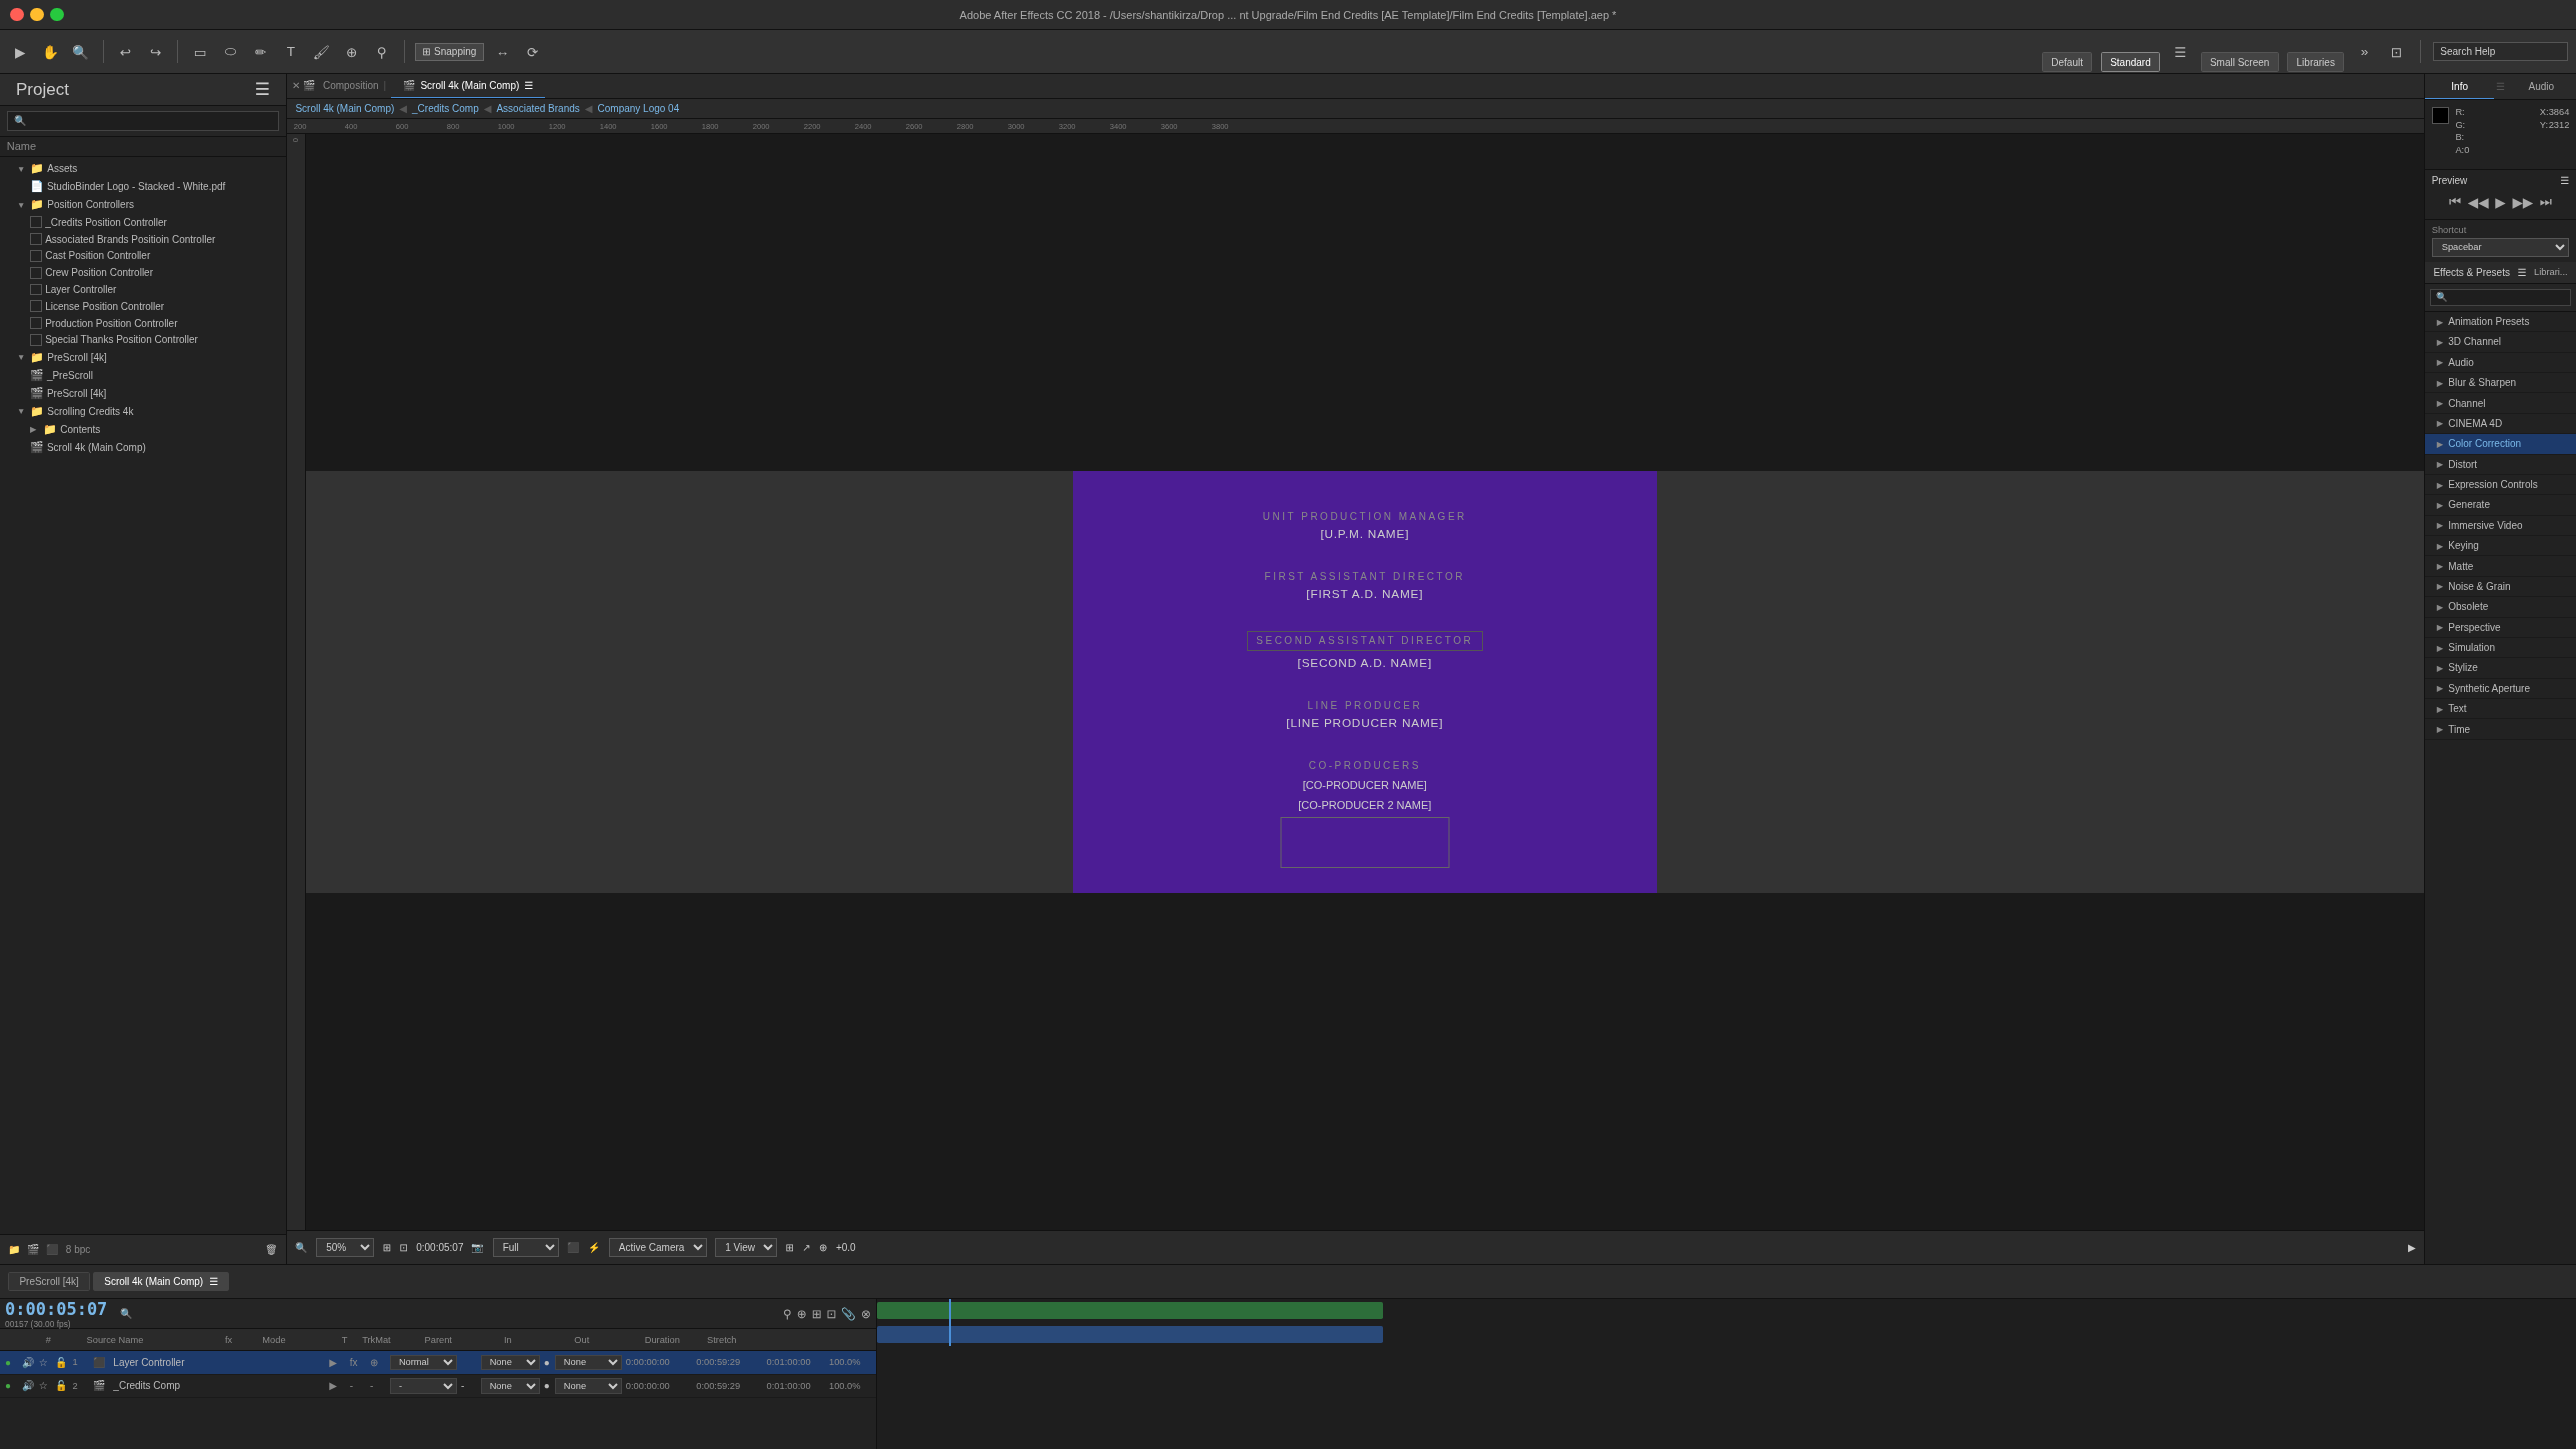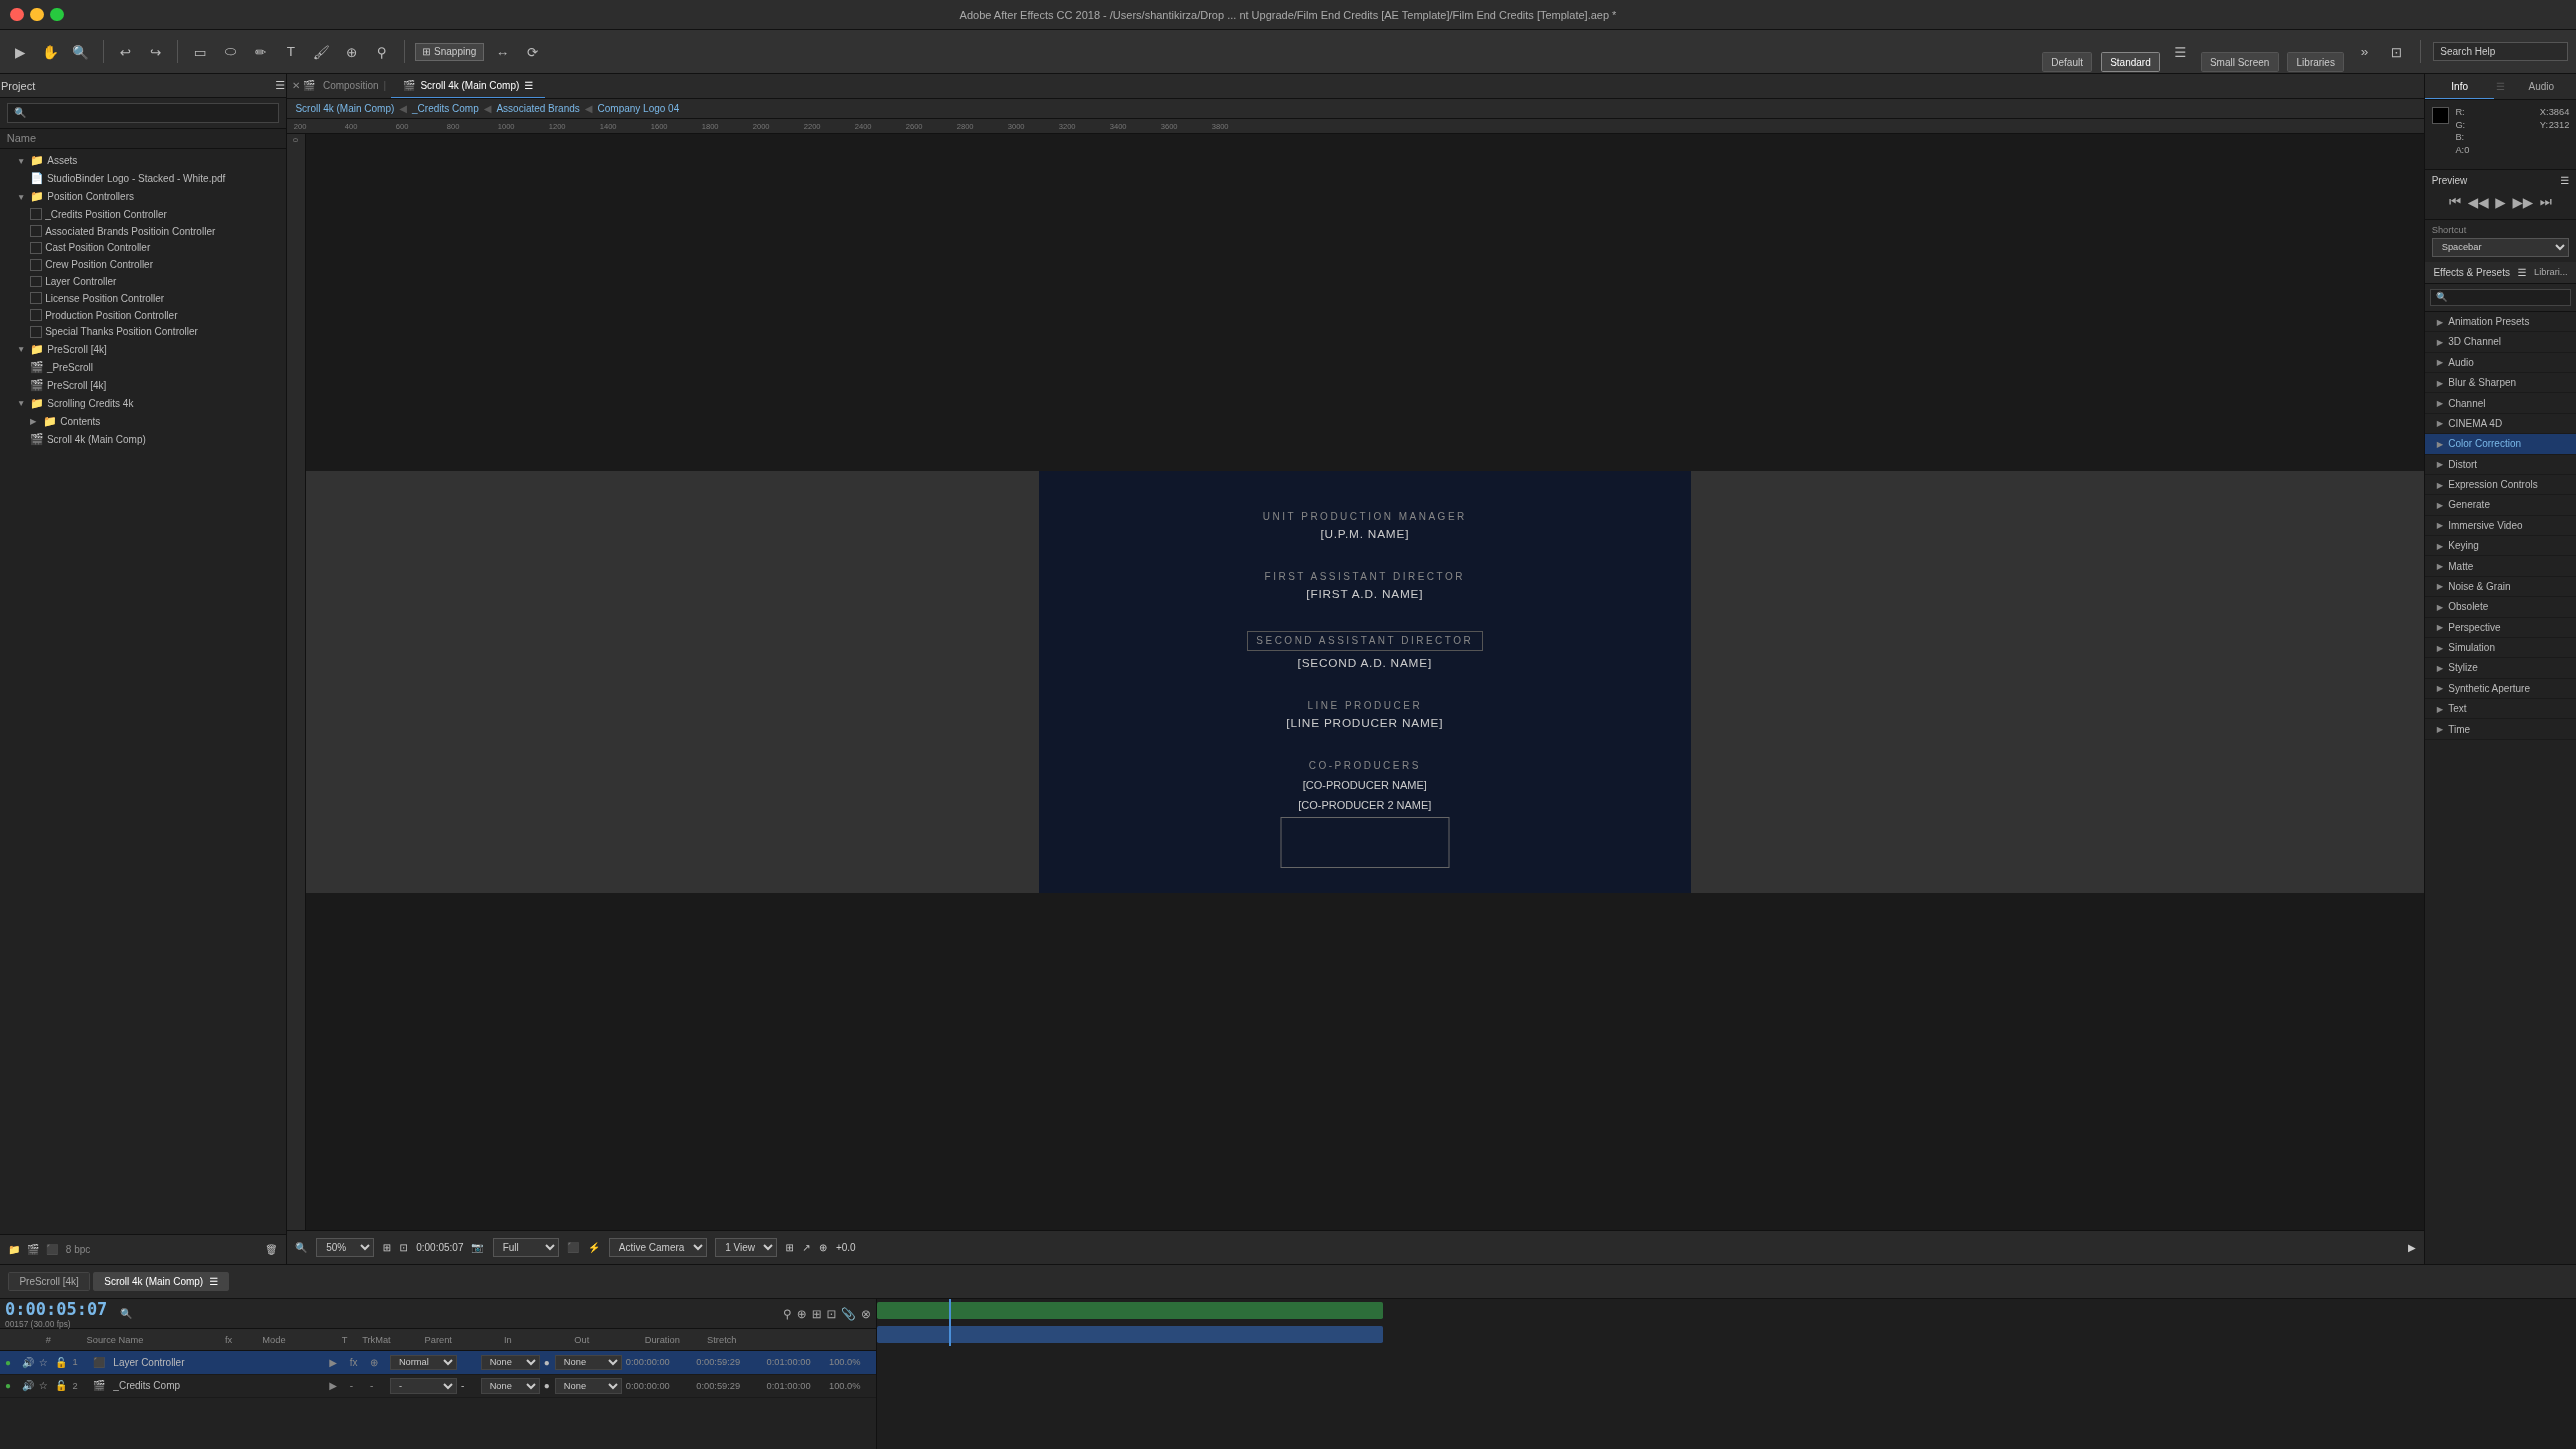--- a/index.html
+++ b/index.html
@@ -80,22 +80,22 @@
     
     .left-panel {
       width: 287px;
       background: #222;
       border-right: 0.8px solid #111;
       display: flex;
       flex-direction: column;
     }
     .panel-header {
       background: #2d2d2d;
-      padding: 5px 1px;
-      font-size: 11px;
+      padding: 5px 16px;
+      font-size: 17px;
       color: #ccc;
       border-bottom: 0.8px solid #111;
       display: flex;
       align-items: center;
       gap: 5px;
     }
     .panel-header .hamburger { margin-left: auto; cursor: pointer; }
     .search-area {
       padding: 5px 6.7px;
       background: #252525;
@@ -203,22 +203,22 @@
     }
     .viewport-area {
       flex: 1;
       display: flex;
       align-items: center;
       justify-content: center;
       background: #333;
       position: relative;
     }
     .film-canvas {
-      background: #0f172a;
-      width: 652px;
+      background: #4c1d95;
+      width: 584px;
       height: 422px;
       display: flex;
       flex-direction: column;
       align-items: center;
       justify-content: flex-start;
       padding: 25px 0;
       position: relative;
     }
     .credit-block {
       margin: 15px 0;

